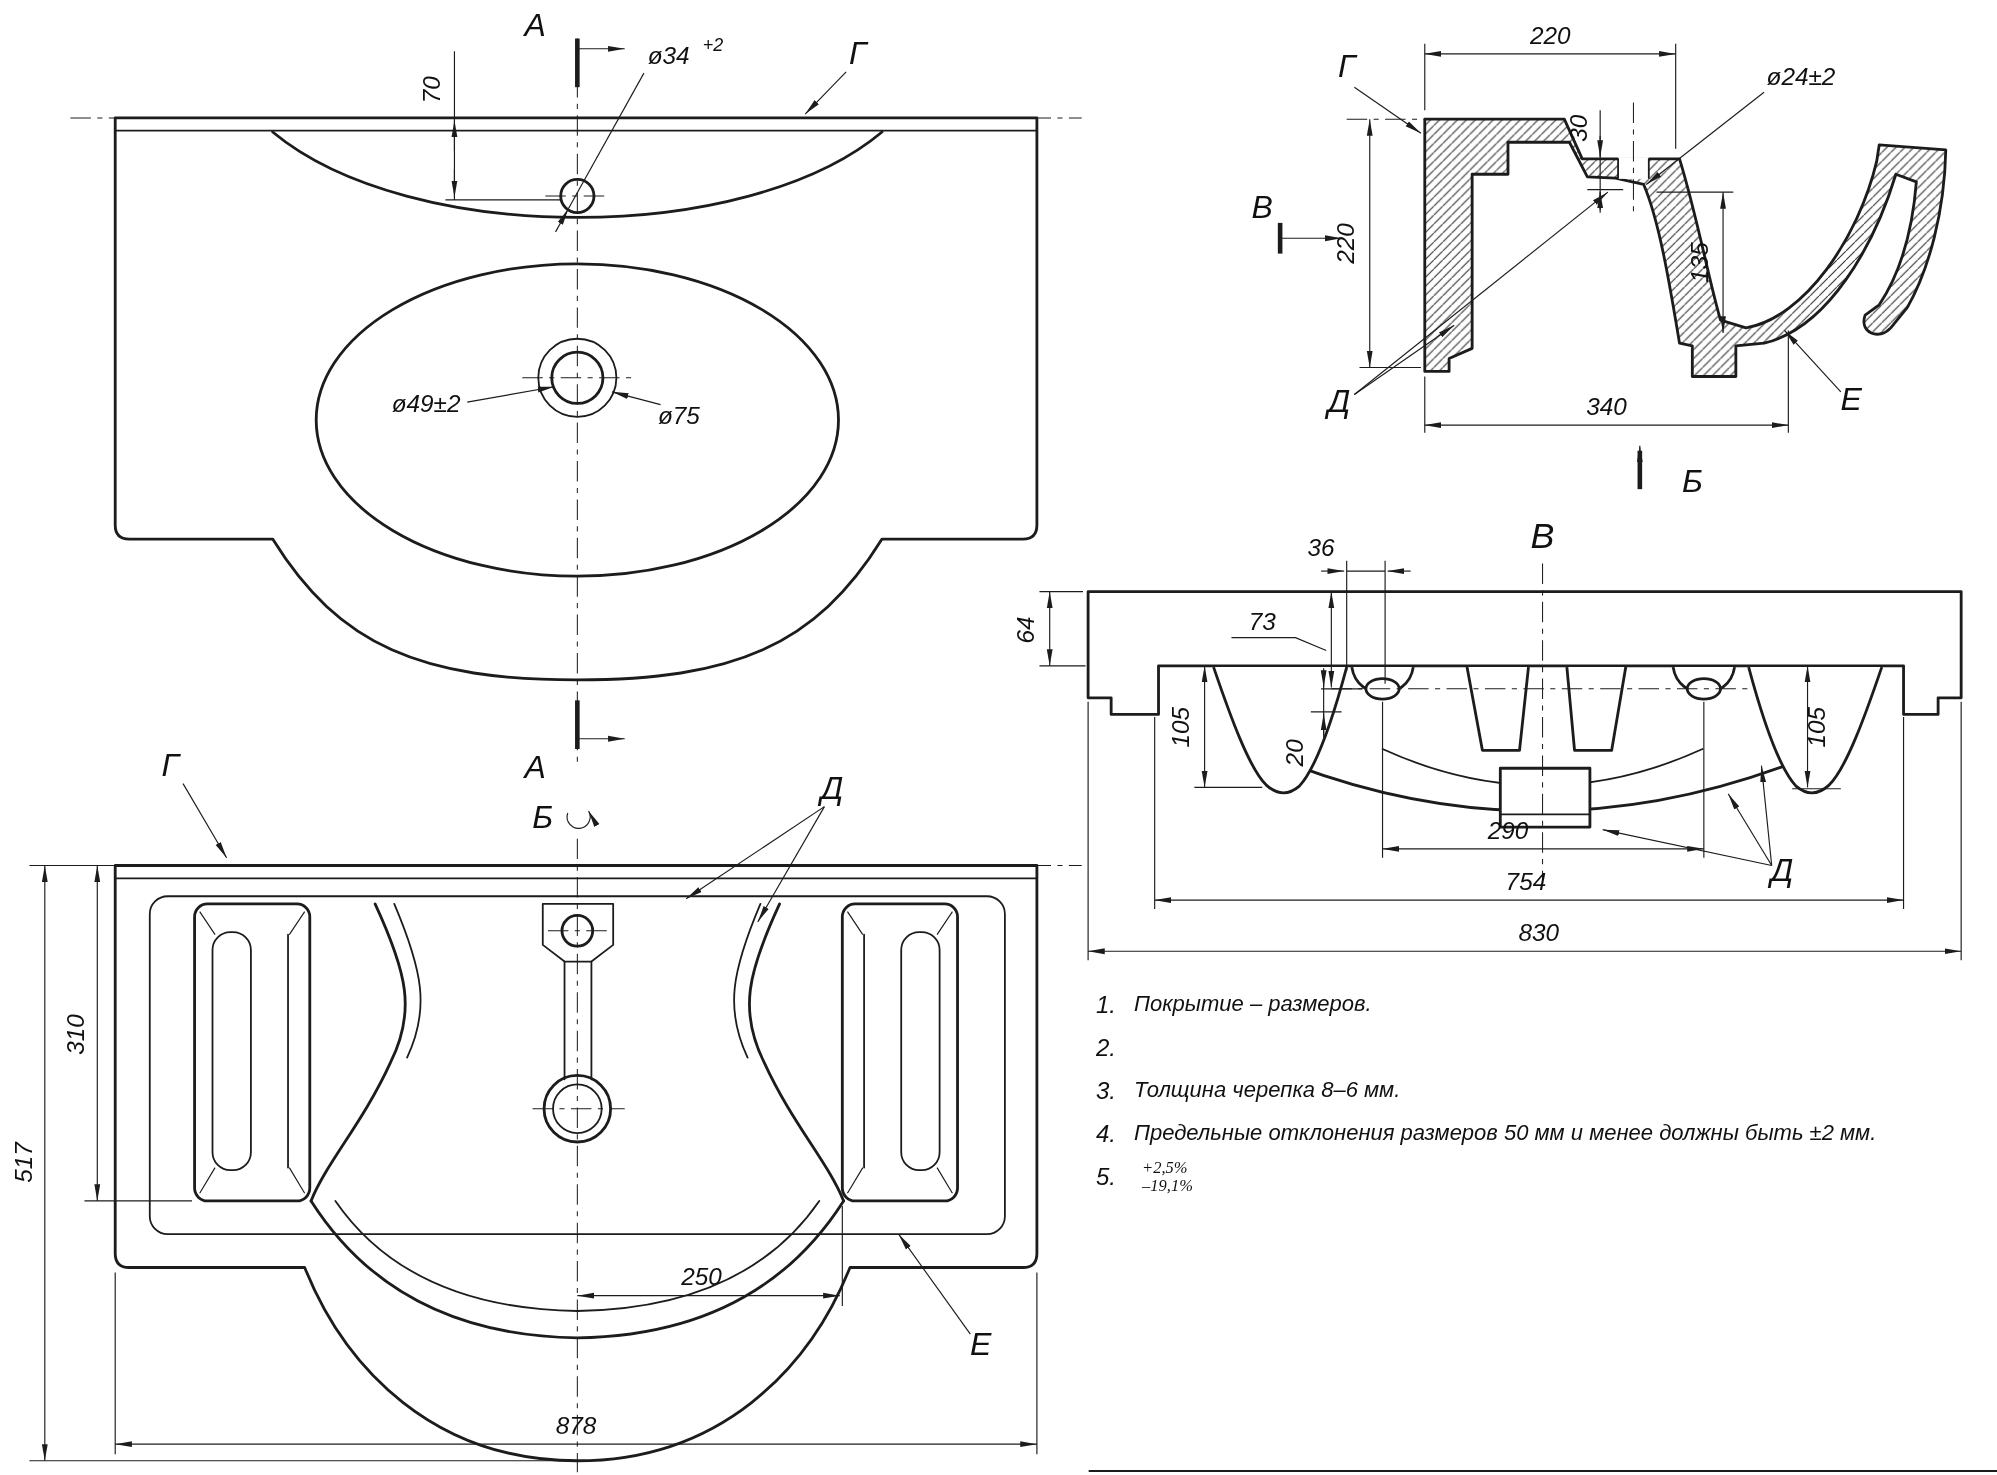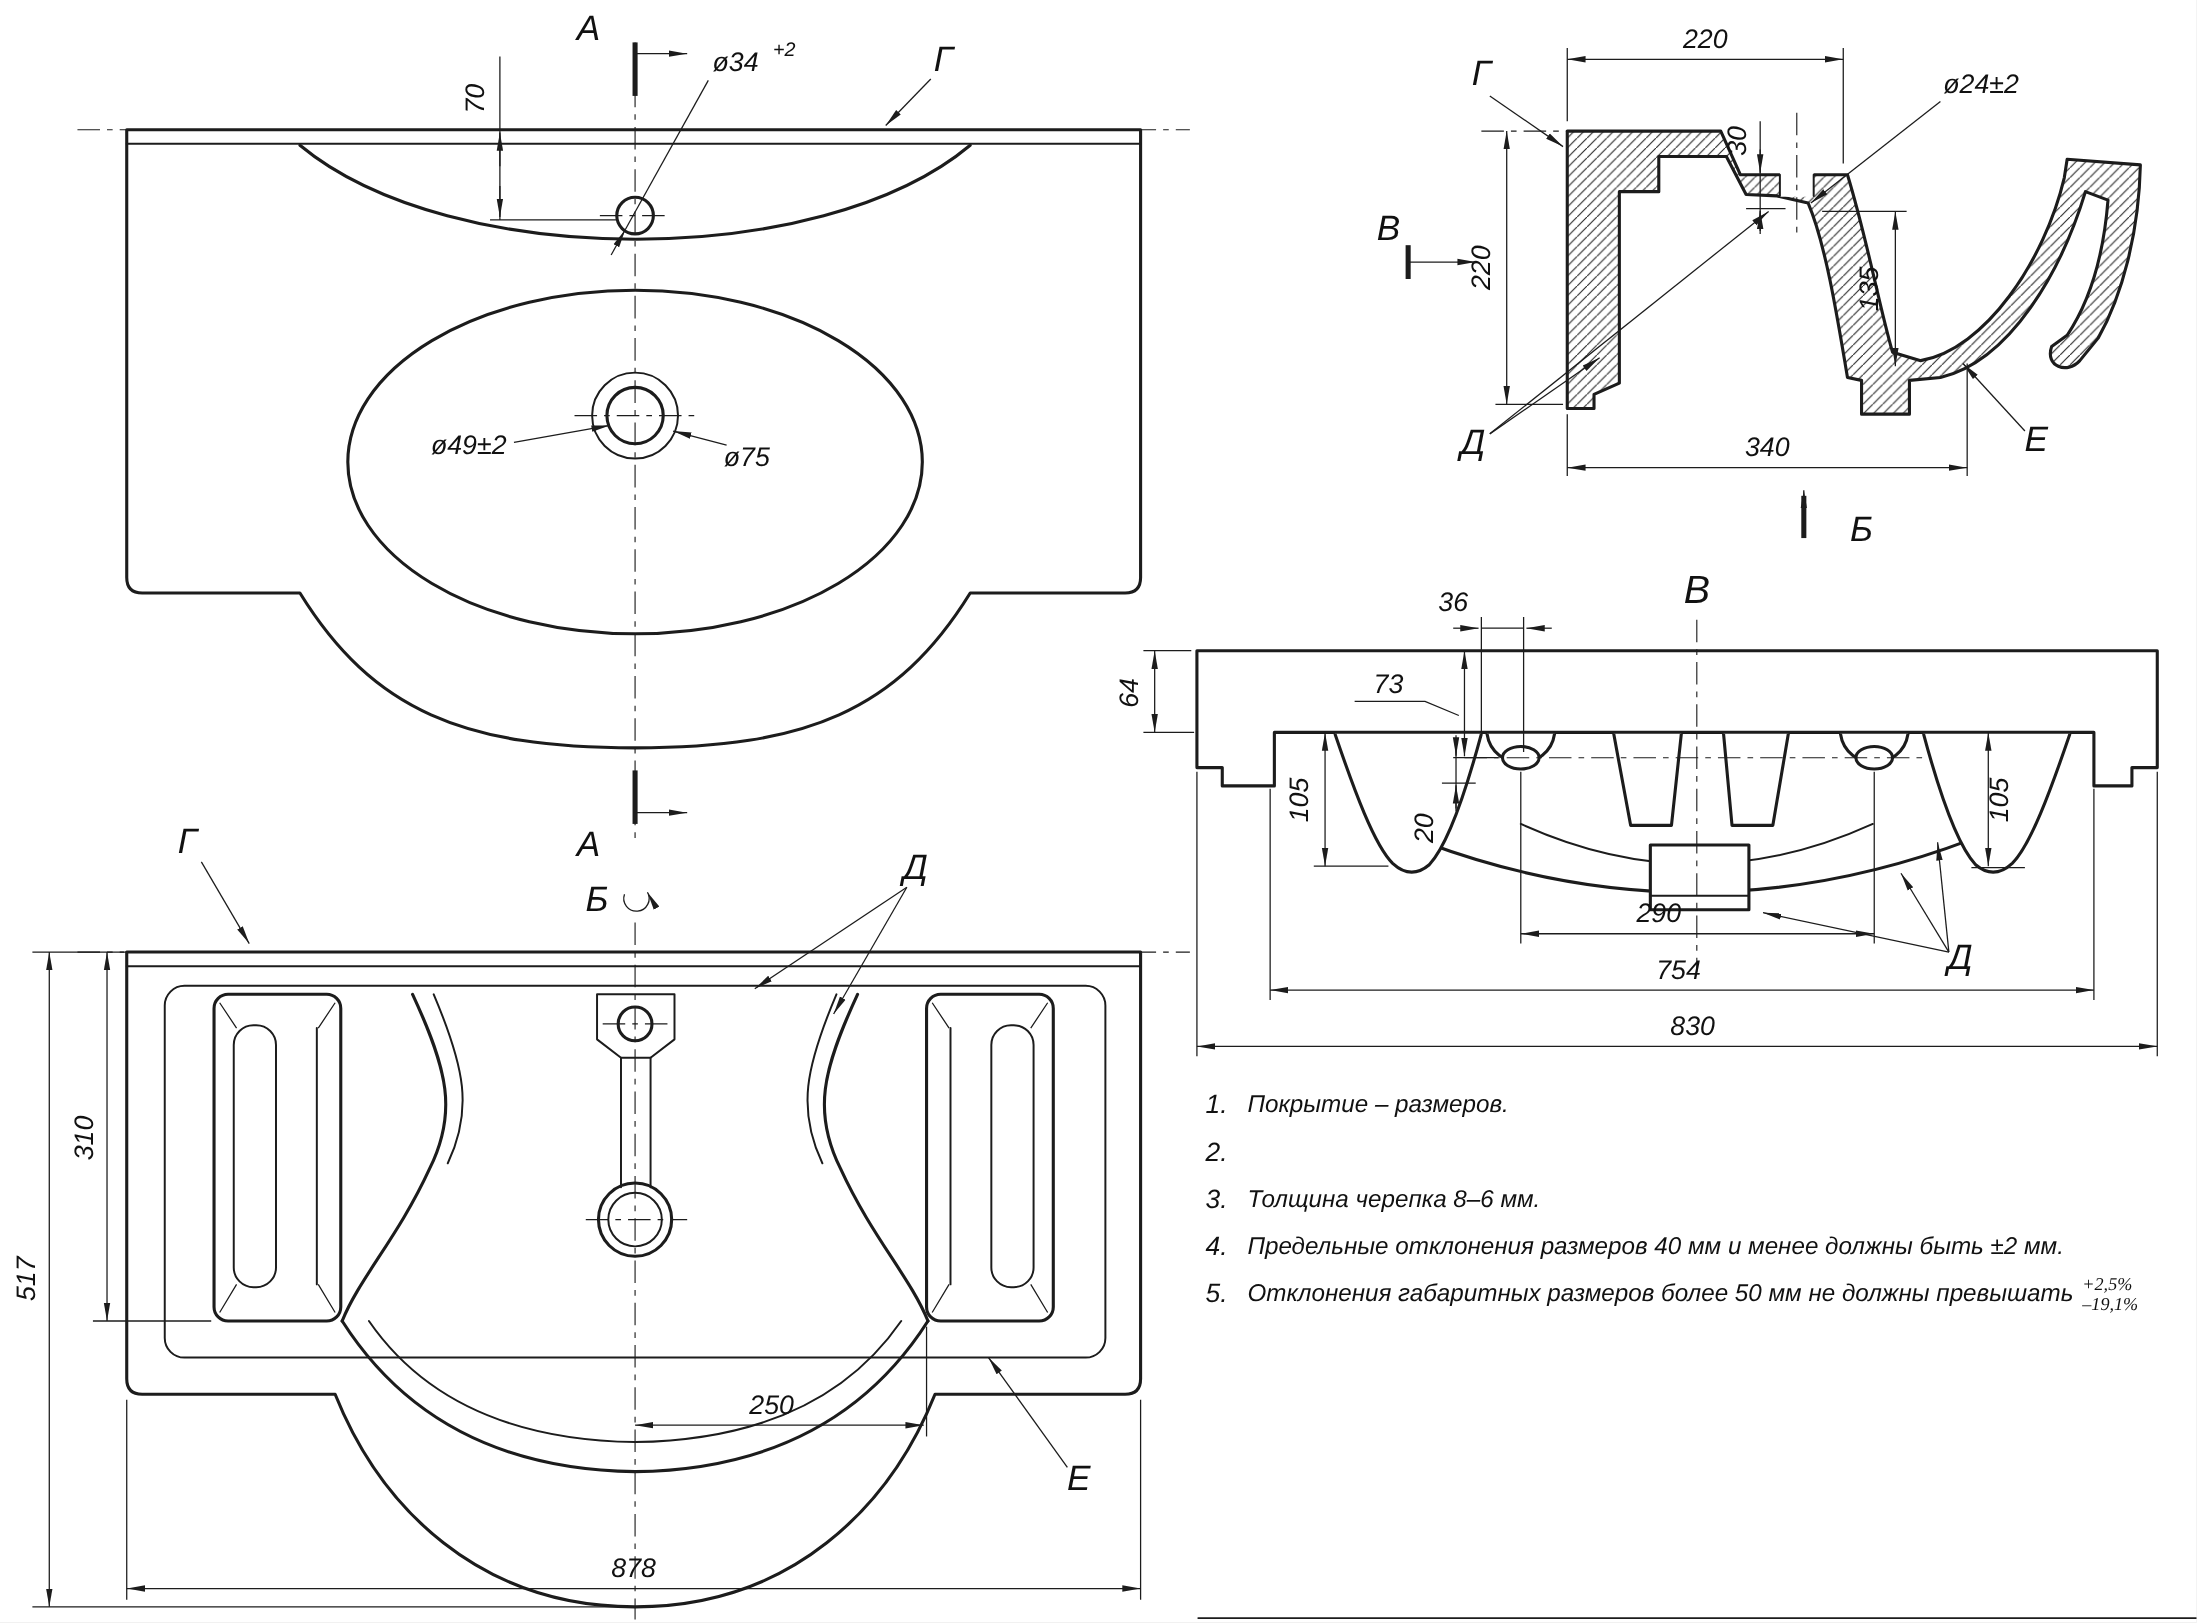--- a/index.html
+++ b/index.html
@@ -286,24 +286,23 @@
   </div>
   <div class="note">
     <span class="n">2.</span>
   </div>
   <div class="note">
     <span class="n">3.</span>
     <span class="txt">Толщина черепка 8–6 мм.</span>
   </div>
   <div class="note">
     <span class="n">4.</span>
-    <span class="txt">Предельные отклонения размеров 40 мм и менее должны быть ±2  мм.</span>
+    <span class="txt">Предельные отклонения размеров 50 мм и менее должны быть ±2  мм.</span>
   </div>
   <div class="note">
     <span class="n">5.</span>
-    <span class="txt">Отклонения габаритных размеров более 50 мм не должны превышать</span>
     <span class="tolstack">
       <span>+2,5%</span>
       <span>–19,1%</span>
     </span>
   </div>
 </div>
 </div>
 
 </body></html>

